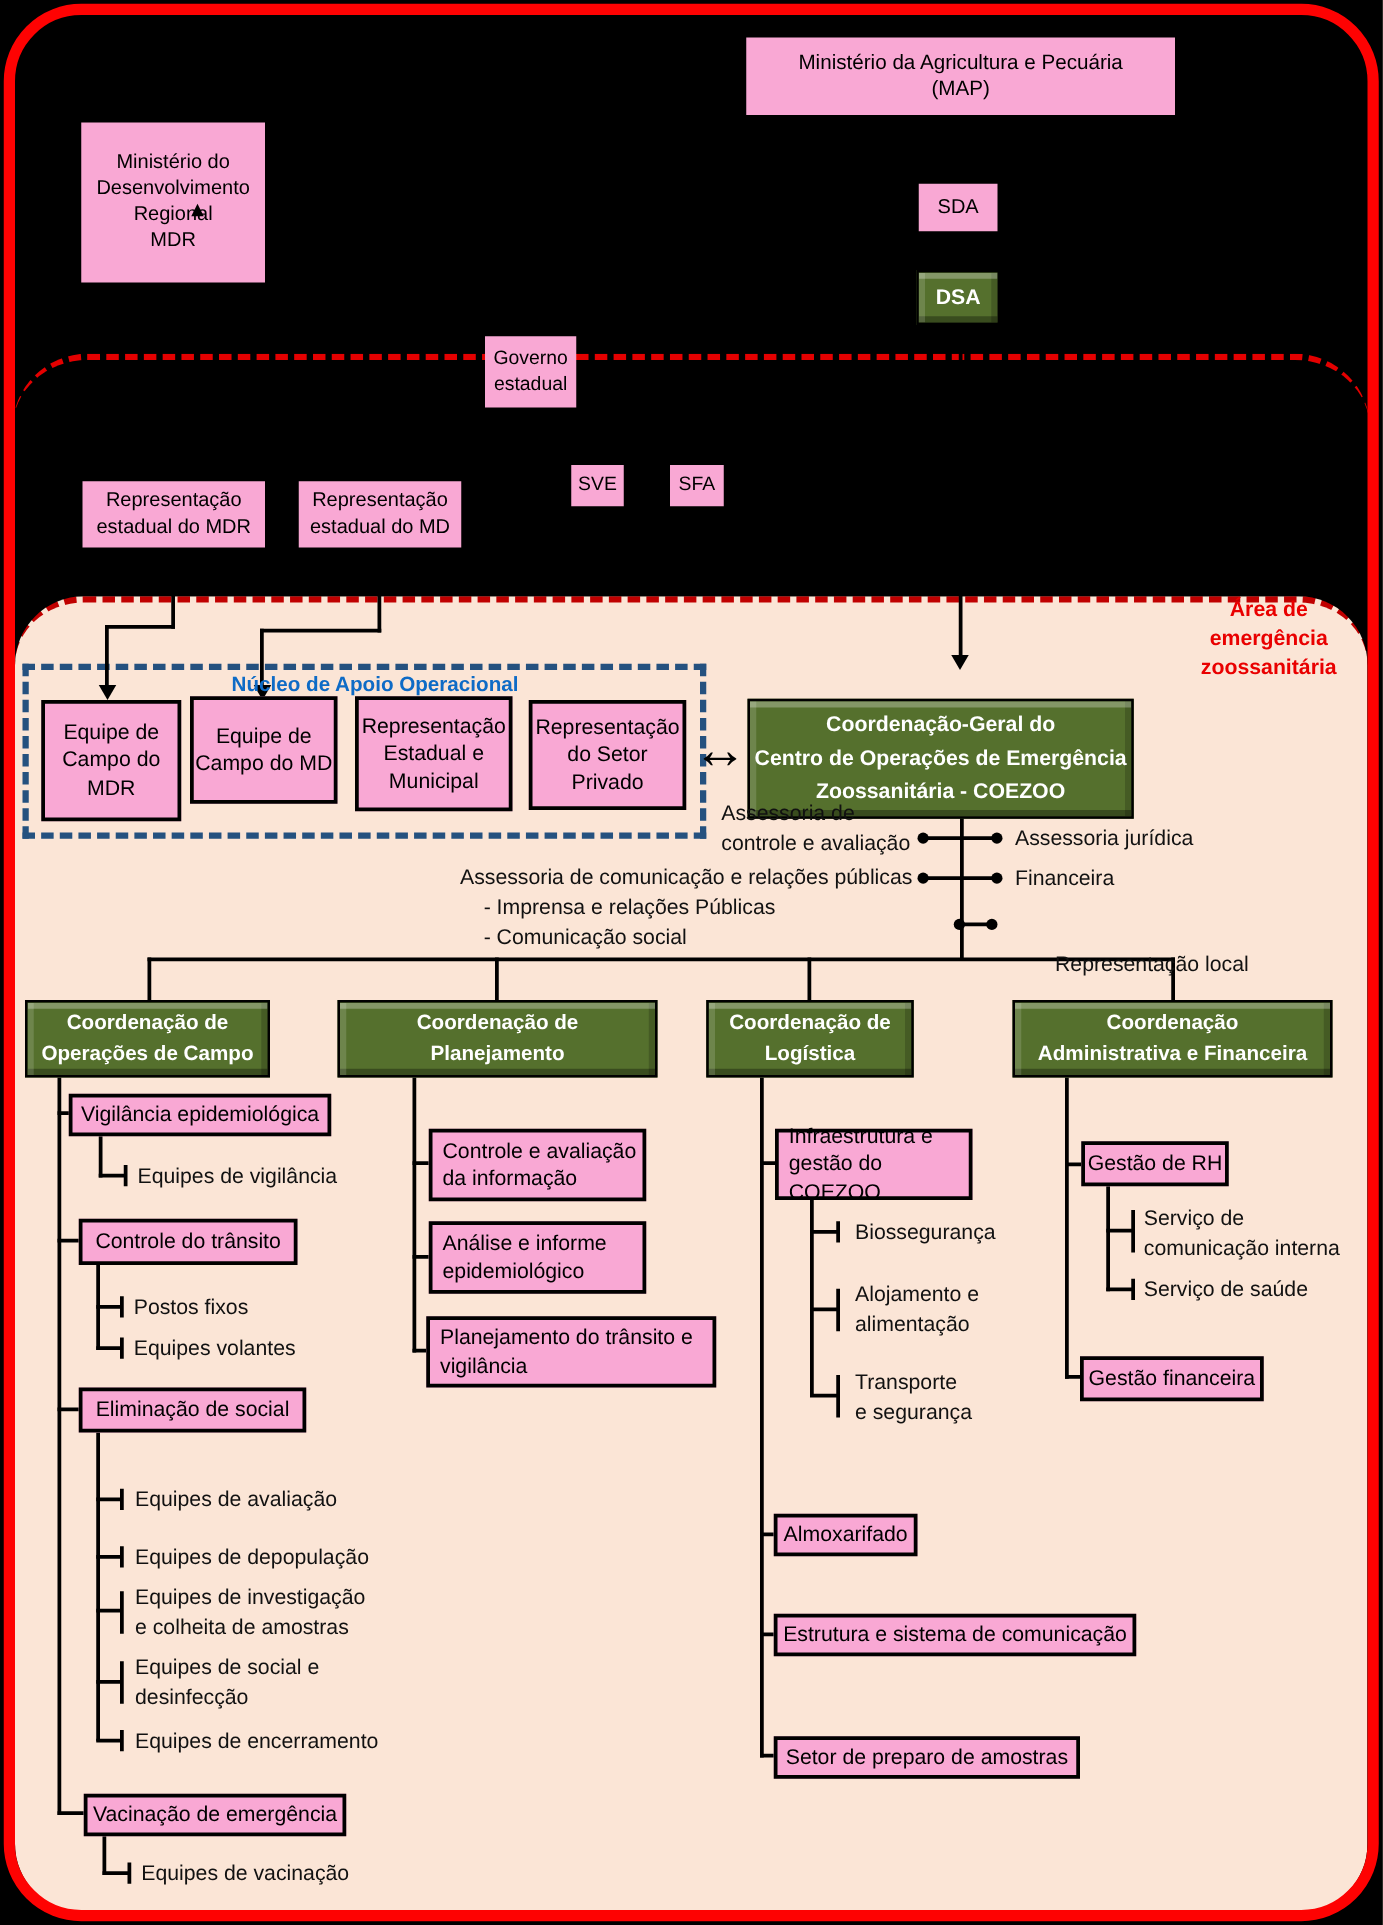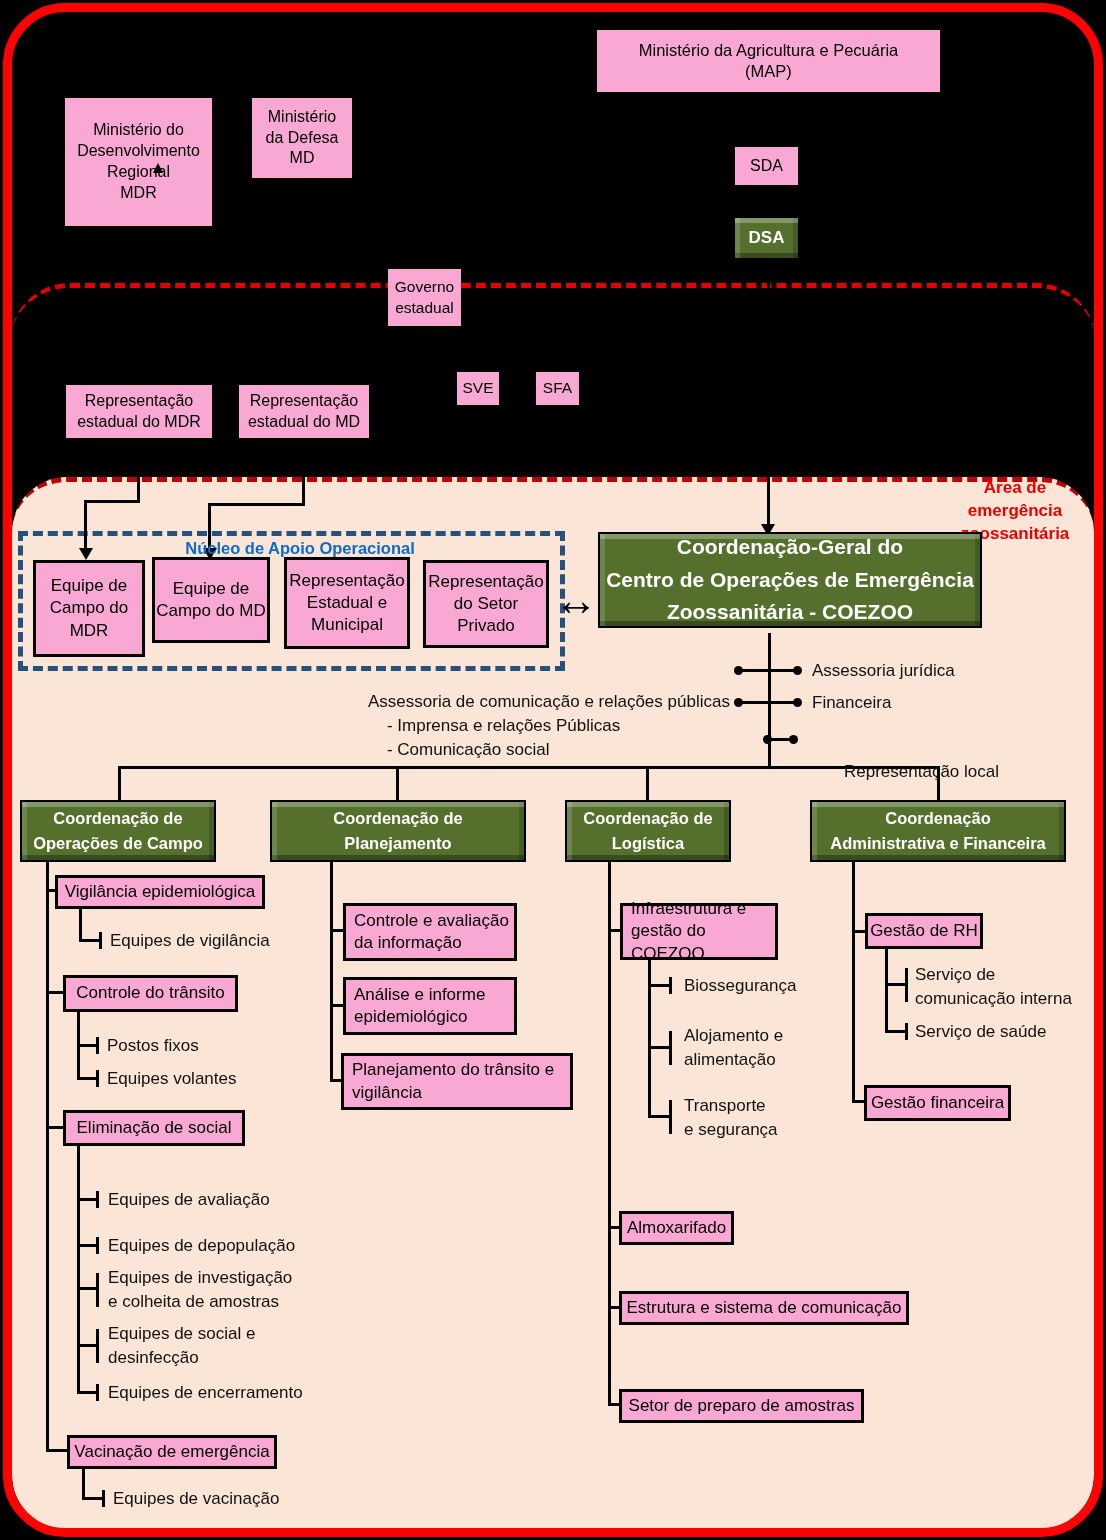--- a/index.html
+++ b/index.html
@@ -43,23 +43,20 @@
   <div class="b estado-dash"></div>
   <div class="b peach"></div>
 
   <div class="b wbox tbox" style="left:597px;top:30px;width:343px;height:62px;font-size:16.5px;"><span>Ministério da Agricultura e Pecuária
 (MAP)</span></div>
   <div class="b wbox tbox" style="left:65px;top:98px;width:147px;height:128px;"><span>Ministério do
 Desenvolvimento
 Regional
 MDR</span></div>
   <div class="b arr-up-sm" style="left:153px;top:163px;"></div>
-  <div class="b wbox tbox" style="left:252px;top:98px;width:100px;height:80px;"><span>Ministério
-da Defesa
-MD</span></div>
   <div class="b wbox tbox" style="left:735px;top:147px;width:63px;height:38px;"><span>SDA</span></div>
   <div class="b gbox" style="left:733px;top:216px;width:67px;height:44px;font-size:17px;"><span>DSA</span></div>
 
   <div class="b wbox tbox" style="left:388px;top:269px;width:73px;height:57px;font-size:15.5px;z-index:12;text-align:center;"><span>Governo
 estadual</span></div>
   <div class="b wbox tbox" style="left:457px;top:372px;width:42px;height:33px;font-size:15.5px;"><span>SVE</span></div>
   <div class="b wbox tbox" style="left:536px;top:372px;width:43px;height:33px;font-size:15.5px;"><span>SFA</span></div>
   <div class="b wbox tbox" style="left:66px;top:385px;width:146px;height:53px;"><span>Representação
 estadual do MDR</span></div>
   <div class="b wbox tbox" style="left:239px;top:385px;width:130px;height:53px;"><span>Representação
@@ -89,25 +86,27 @@
   <div class="b wbox pbox" style="left:152px;top:557px;width:118px;height:86px;"><span>Equipe de
 Campo do MD</span></div>
   <div class="b wbox pbox" style="left:284px;top:557px;width:126px;height:92px;"><span>Representação
 Estadual e
 Municipal</span></div>
   <div class="b wbox pbox" style="left:423px;top:560px;width:126px;height:88px;"><span>Representação
 do Setor
 Privado</span></div>
   <div class="b dbl" style="left:554px;top:578px;">↔</div>
 
-  <div class="b gbox" style="left:598px;top:532px;width:384px;height:96px;font-size:21px;line-height:1.55;"><span>Coordenação-Geral do
+  <div class="b gbox" style="left:598px;top:559px;width:309px;height:96px;font-size:17px;line-height:1.55;"><span>Coordenação-Geral do
 Centro de Operações de Emergência
 Zoossanitária - COEZOO</span></div>
   <div class="b v" style="left:768px;top:633px;height:134px;"></div>
 
+  <div class="b txt" style="left:577px;top:639px;width:165px;">Assessoria de
+controle e avaliação</div>
   <div class="b h" style="left:738px;top:669px;width:62px;"></div>
   <div class="b dot" style="left:734px;top:666px;"></div>
   <div class="b dot" style="left:793px;top:666px;"></div>
   <div class="b txt" style="left:812px;top:659px;">Assessoria jurídica</div>
 
   <div class="b txt prewrap" style="left:368px;top:690px;width:368px;">Assessoria de comunicação e relações públicas
     - Imprensa e relações Públicas
     - Comunicação social</div>
   <div class="b h" style="left:738px;top:701px;width:62px;"></div>
   <div class="b dot" style="left:734px;top:698px;"></div>

